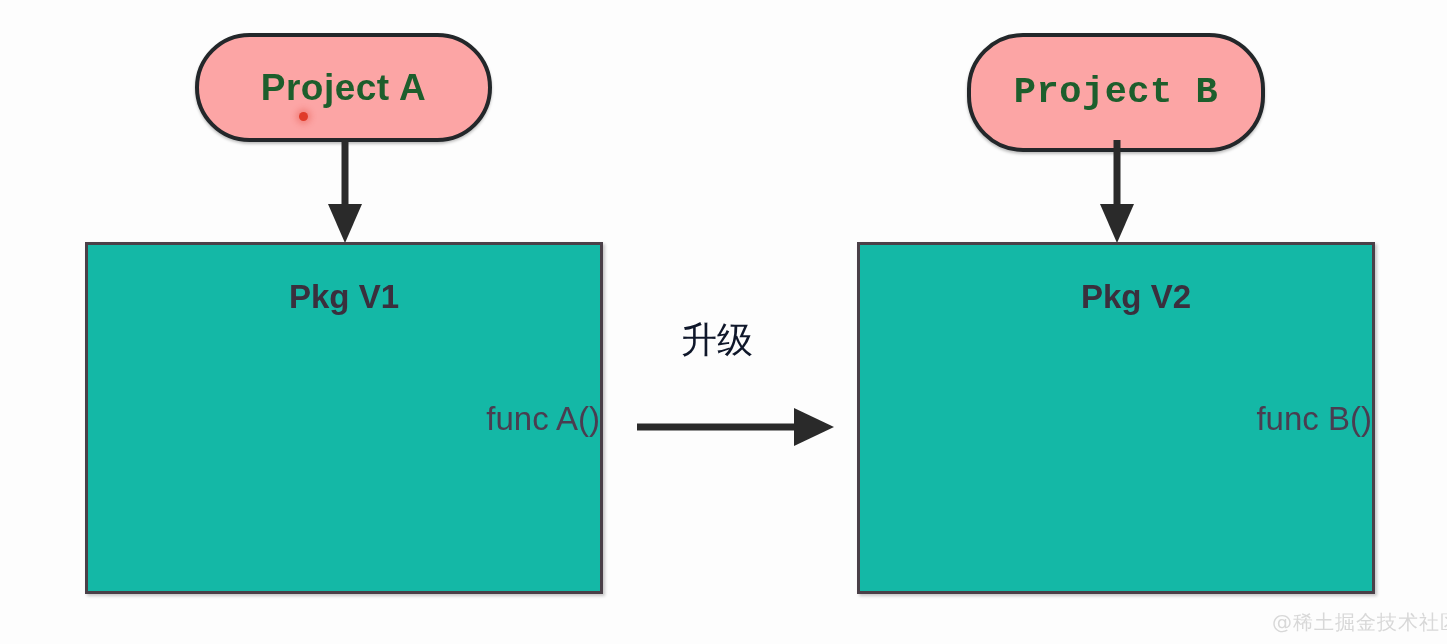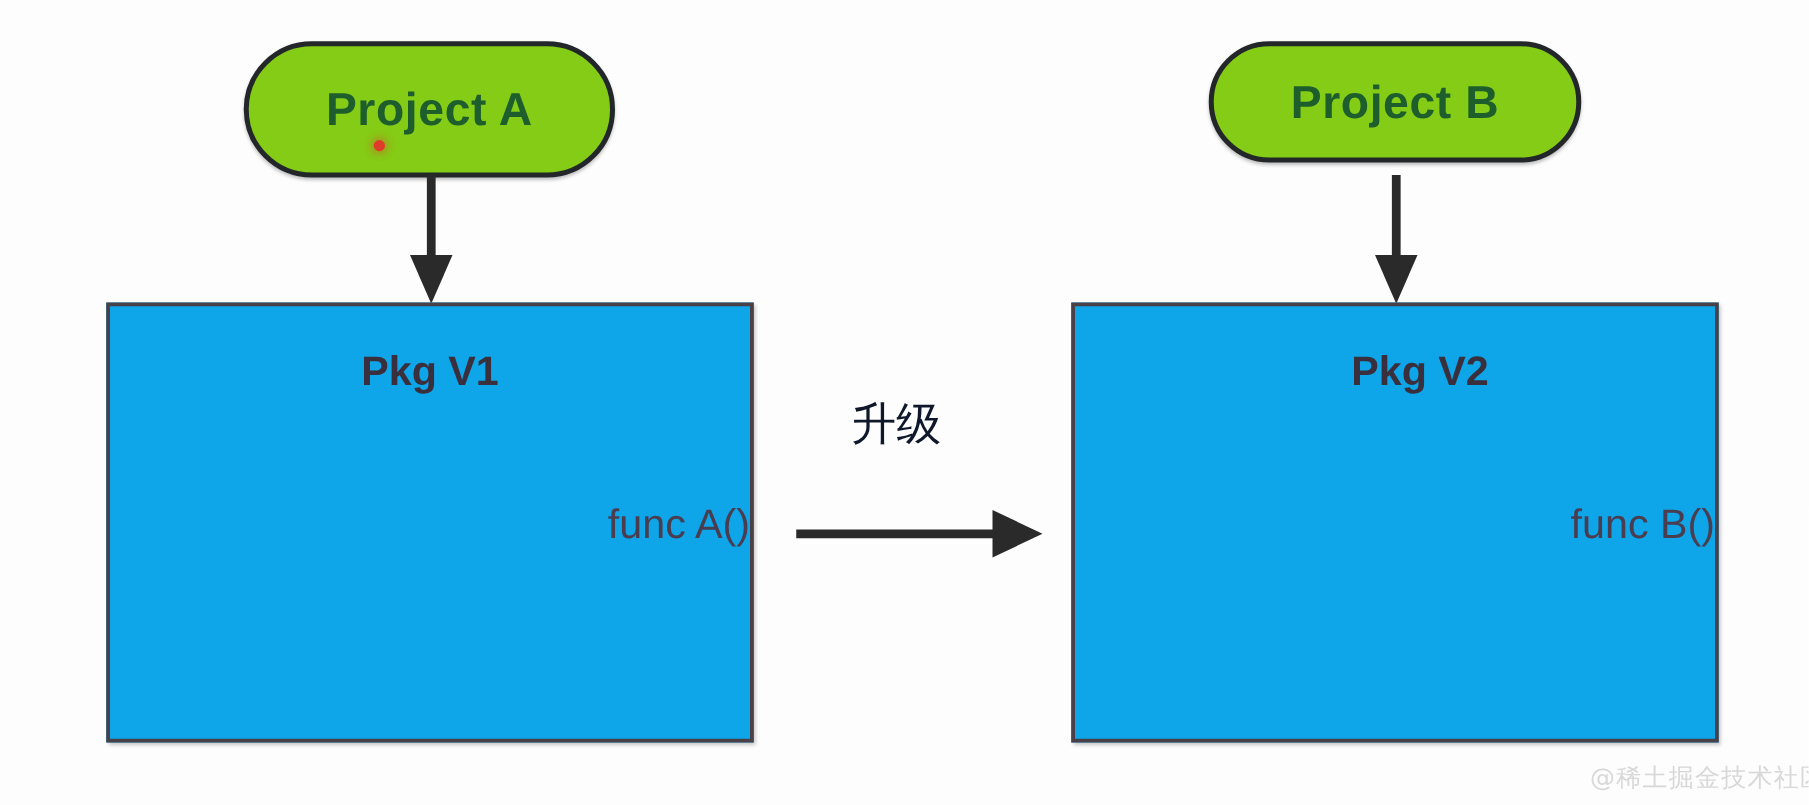--- a/index.html
+++ b/index.html
@@ -14,42 +14,42 @@
     position: relative;
     width: 1447px;
     height: 644px;
     background: #fdfdfd;
     overflow: hidden;
   }
 
   
   .pill {
     position: absolute;
-    background: #84cc16;
+    background: #fca5a5;
     border: 4px solid #23272a;
     border-radius: 56px;
     box-sizing: border-box;
     display: flex;
     align-items: center;
     justify-content: center;
     box-shadow: 0 2px 3px rgba(0,0,0,0.25);
   }
   .pill-label {
     font-size: 37px;
     font-weight: bold;
     color: #1d5e2c;
     letter-spacing: 0.5px;
     white-space: nowrap;
     line-height: 1;
   }
 
   
   .pkg-box {
     position: absolute;
-    background: #0ea5e9;
+    background: #14b8a6;
     border: 3px solid #4a4048;
     box-sizing: border-box;
     box-shadow: 2px 2px 3px rgba(0,0,0,0.22);
     text-decoration: underline;
   }
   .pkg-title {
     position: absolute;
     left: 0;
     right: 0;
     text-align: center;
@@ -113,21 +113,21 @@
 <body>
 
 <div id="canvas">
 
   <div class="pill" style="left:195px; top:33px; width:297px; height:109px;">
     <span class="pill-label">Project A</span>
   </div>
 
   <div class="cursor-dot" style="left:299px; top:112px;"></div>
 
-  <div class="pill" style="left:967px; top:33px; width:298px; height:97px;">
+  <div class="pill" style="left:967px; top:33px; width:298px; height:119px;font-family:Liberation Mono, monospace;">
     <span class="pill-label">Project B</span>
   </div>
 
   <svg class="arrow-svg" style="left:320px; top:140px;" width="50" height="106" viewBox="0 0 50 106">
     <line x1="25" y1="0" x2="25" y2="72" stroke="#2a2a2a" stroke-width="7"></line>
     <polygon points="25,103 8,64 42,64" fill="#2a2a2a"></polygon>
   </svg>
 
   <svg class="arrow-svg" style="left:1092px; top:140px;" width="50" height="106" viewBox="0 0 50 106">
     <line x1="25" y1="0" x2="25" y2="72" stroke="#2a2a2a" stroke-width="7"></line>

